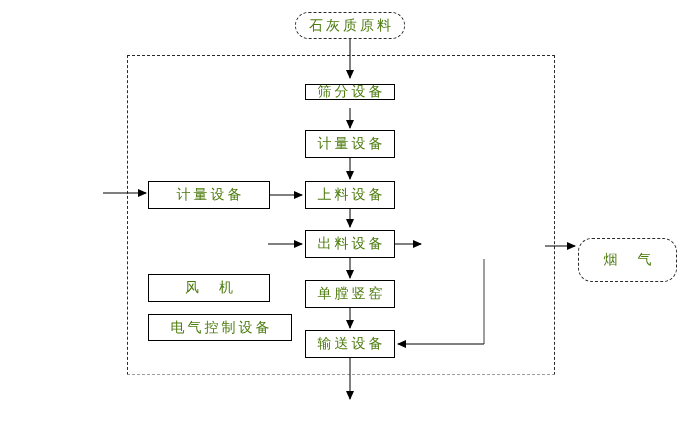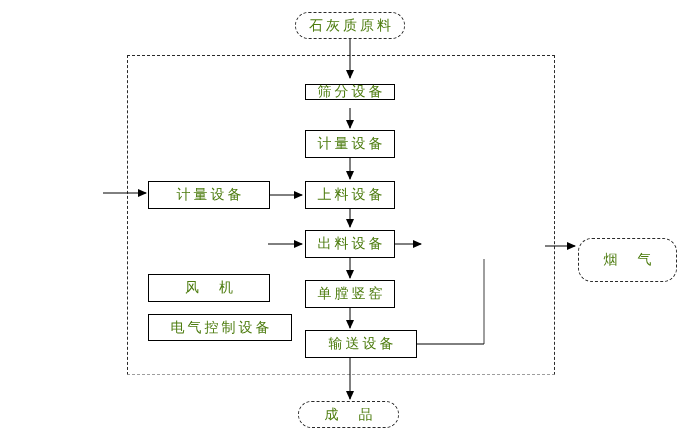--- a/index.html
+++ b/index.html
@@ -58,27 +58,26 @@
   <div class="node process" style="left:305px; top:84px;  width:90px;  height:16px;">筛分设备</div>
 
   <div class="node process" style="left:305px; top:130px; width:90px;  height:28px;">计量设备</div>
 
   <div class="node process" style="left:305px; top:181px; width:90px;  height:28px;">上料设备</div>
 
   <div class="node process" style="left:305px; top:230px; width:90px;  height:28px;">出料设备</div>
 
   <div class="node process" style="left:305px; top:280px; width:90px;  height:28px;">单膛竖窑</div>
 
-  <div class="node process" style="left:305px; top:330px; width:112px;  height:28px;">输送设备</div>
+  <div class="node process" style="left:305px; top:330px; width:90px;  height:28px;">输送设备</div>
 
 
   <div class="node process" style="left:148px; top:181px; width:122px; height:28px;">计量设备</div>
 
   <div class="node process" style="left:148px; top:230px; width:122px; height:28px;margin-top:44px;">风　机</div>
 
   <div class="node process" style="left:148px; top:306px; width:144px; height:27px;margin-top:8px;">电气控制设备</div>
 
 
   <div class="node terminal" style="left:578px; top:238px; width:99px;  height:44px;">烟　气</div>
 
-  <div class="node terminal" style="left:298px; top:401px; width:101px; height:27px;">成　品</div>
 
 </div>
 
 </body></html>

